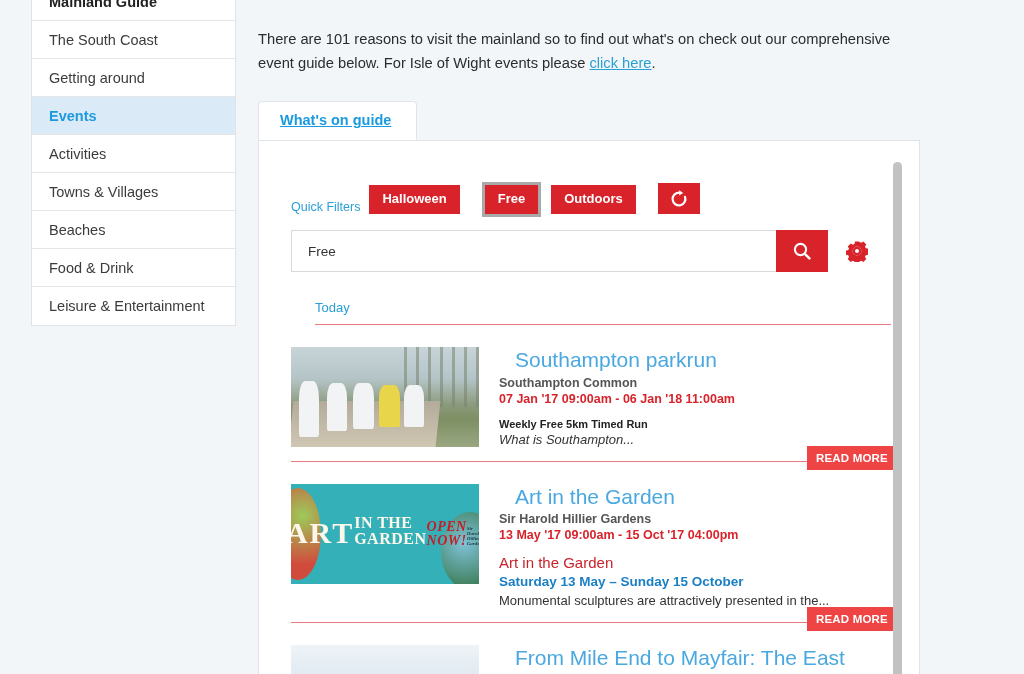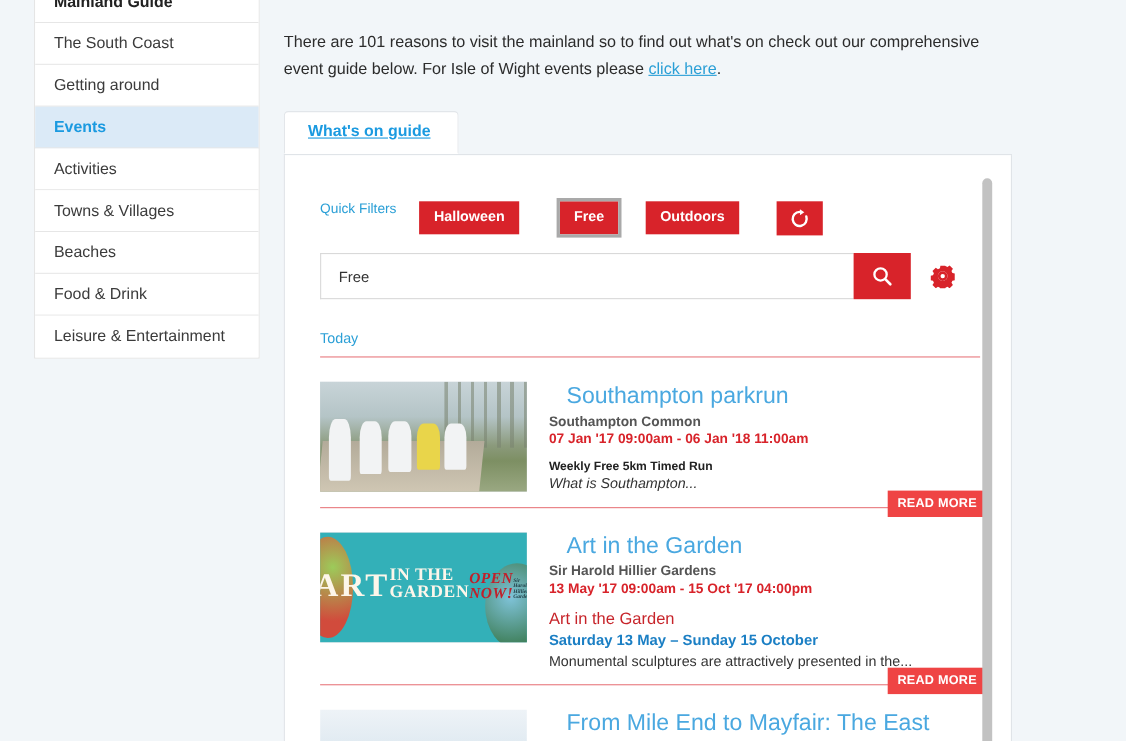--- a/index.html
+++ b/index.html
@@ -96,22 +96,22 @@
     width: 662px;
     height: 552px;
     overflow: hidden;
   }
 
   .panel-inner { padding: 30px 28px 0 32px; position: relative; }
 
   
   .filters-row {
     display: flex;
-    align-items: flex-start;
-    gap: 12px;
+    align-items: flex-end;
+    gap: 0;
     margin-top: 12px;
   }
   .filters-label {
     font-size: 12.5px;
     color: #2a9fd6;
     margin-right: 9px;
     white-space: nowrap;
   }
   .chip {
     background: #d8232a;
@@ -177,20 +177,21 @@
     display: flex; align-items: center;
   }
 
   
   .today {
     margin-top: 28px;
     font-size: 13px;
     color: #2a9fd6;
     padding-bottom: 9px;
     border-bottom: 1px solid #e8797e;
+    margin-left: 24px;
   }
 
   
   .event {
     display: flex;
     padding-top: 22px;
     padding-bottom: 10px;
     border-bottom: 1px solid #e8797e;
   }
   .event.last { border-bottom: none; }

